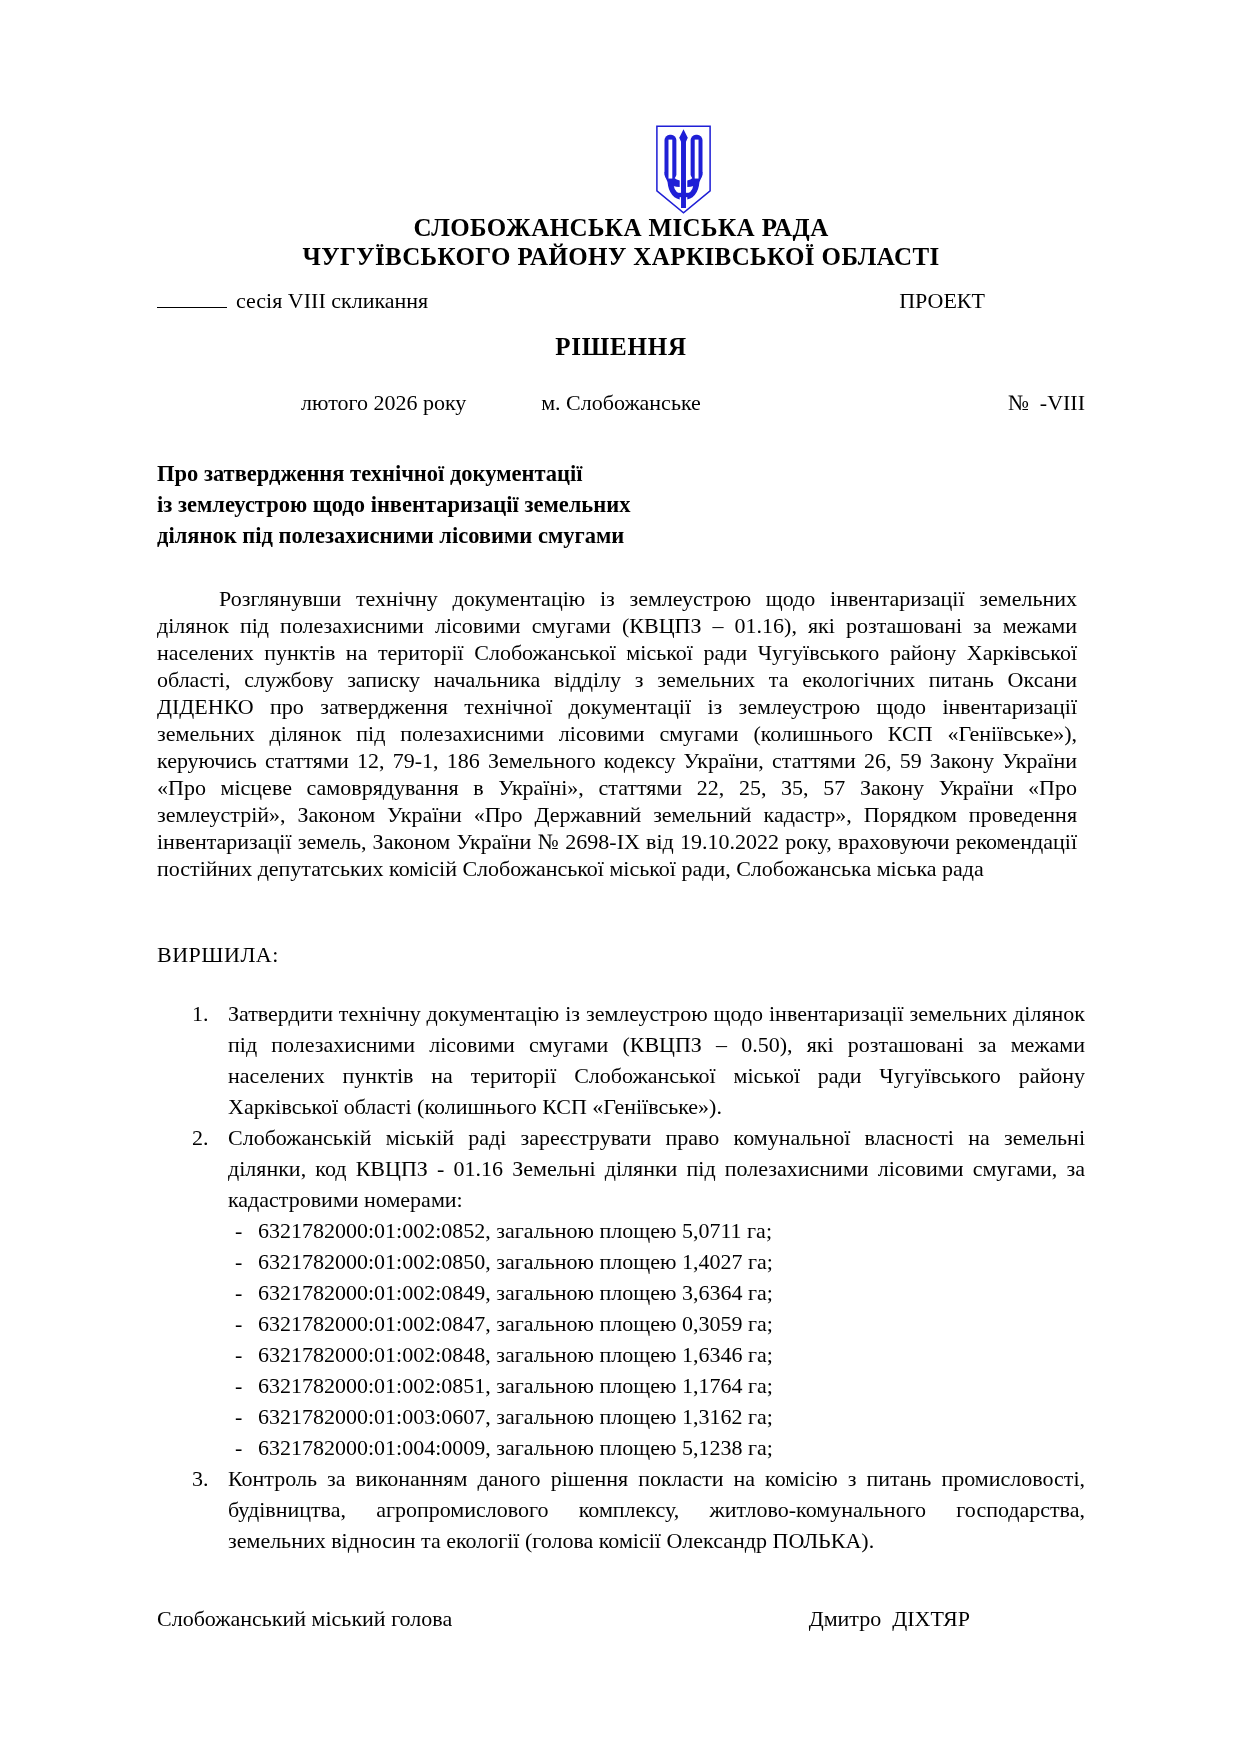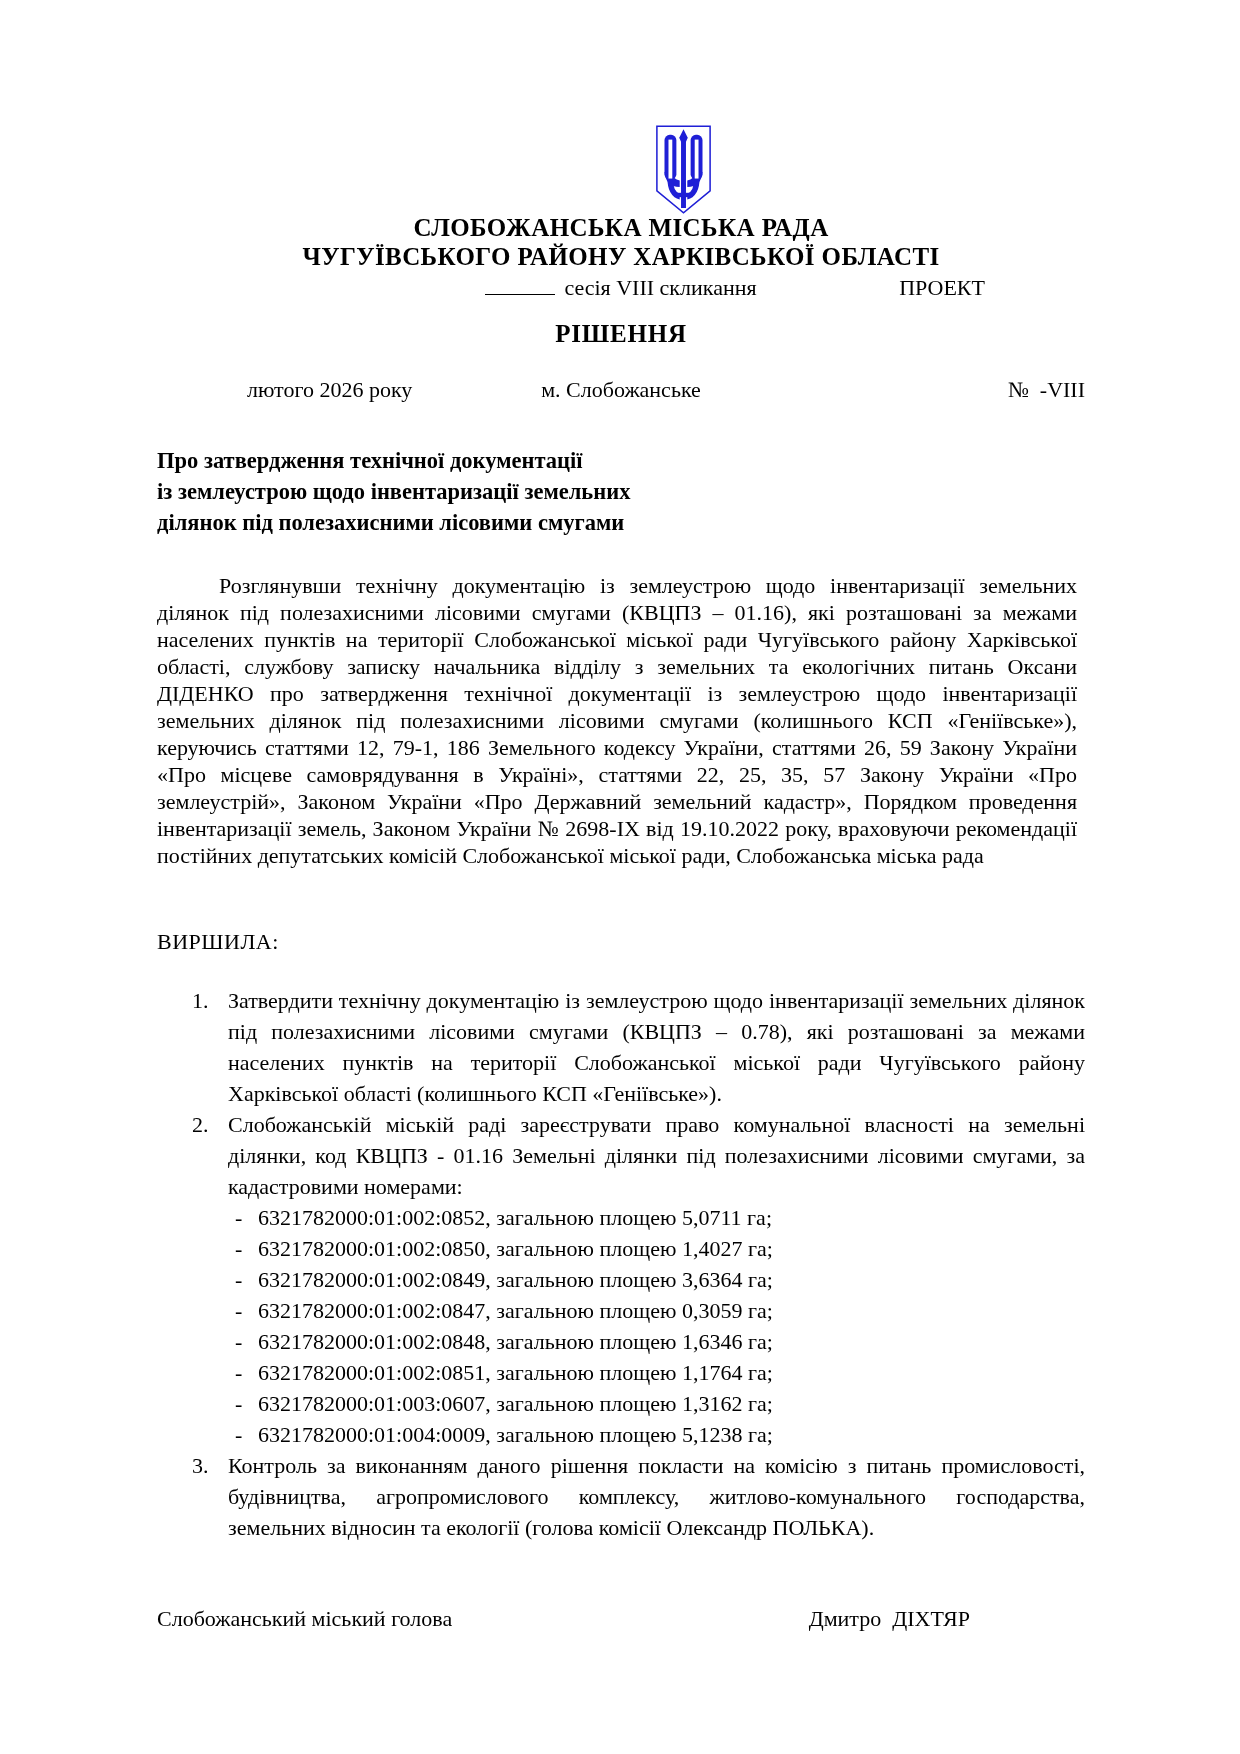--- a/index.html
+++ b/index.html
@@ -14,35 +14,35 @@
     font-size:22px;
     overflow:hidden;
   }
   .emblem-wrap { text-align:center; height:92px; }
   .emblem-wrap svg { transform:translateX(62px); color:#1f1fd6; }
   .org1, .org2 {
     text-align:center; font-weight:bold; font-size:25px; line-height:29px;
     letter-spacing:0.4px;
   }
   .org1 { margin-top:-3px; }
-  .session-row { position:relative; text-align:center; font-size:22px; line-height:30px; margin-top:2px; }
+  .session-row { position:relative; text-align:left; font-size:22px; line-height:30px; margin-top:15px; }
   .blank {
     display:inline-block; width:70px; height:17px;
     border-bottom:1.7px solid #000; margin-right:9px;
   }
   .draft { position:absolute; right:100px; top:0; }
   .doc-type {
     text-align:center; font-weight:bold; font-size:25px; line-height:30px;
     margin-top:16px; letter-spacing:0.8px;
   }
   .meta-row {
     display:grid; grid-template-columns:1fr 1fr 1fr;
     margin-top:26px; line-height:30px; white-space:pre;
   }
-  .meta-date { padding-left:36px; text-align:center; }
+  .meta-date { padding-left:36px; text-align:right; }
   .meta-place { text-align:center; }
   .meta-number { padding-left:105px; text-align:right; }
   .subject { margin-top:40px; font-weight:bold; font-size:22.5px; line-height:31px; }
   .preamble {
     margin:34px 8px 0 0; text-align:justify; text-indent:62px; line-height:27px;
   }
   .resolve { margin-top:58px; line-height:30px; letter-spacing:0.5px; }
   ol.resolution {
     margin:28px 0 0 0; padding:0 0 0 71px;
     list-style:none; counter-reset:res;
@@ -111,21 +111,21 @@
     <div>із землеустрою щодо інвентаризації земельних</div>
     <div>ділянок під полезахисними лісовими смугами</div>
   </div>
 
   <p class="preamble">Розглянувши технічну документацію із землеустрою щодо інвентаризації земельних ділянок під полезахисними лісовими смугами (КВЦПЗ – 01.16), які розташовані за межами населених пунктів на території Слобожанської міської ради Чугуївського району Харківської області, службову записку начальника відділу з земельних та екологічних питань Оксани ДІДЕНКО про затвердження технічної документації із землеустрою щодо інвентаризації земельних ділянок під полезахисними лісовими смугами (колишнього КСП «Геніївське»), керуючись статтями 12, 79-1, 186 Земельного кодексу України, статтями 26, 59 Закону України «Про місцеве самоврядування в Україні», статтями 22, 25, 35, 57 Закону України «Про землеустрій», Законом України «Про Державний земельний кадастр», Порядком проведення інвентаризації земель, Законом України № 2698-IX від 19.10.2022 року, враховуючи рекомендації постійних депутатських комісій Слобожанської міської ради, Слобожанська міська рада</p>
 
   <div class="resolve">ВИРШИЛА:</div>
 
   <ol class="resolution">
     <li>
-      <span>Затвердити технічну документацію із землеустрою щодо інвентаризації земельних ділянок під полезахисними лісовими смугами (КВЦПЗ – 0.78), які розташовані за межами населених пунктів на території Слобожанської міської ради Чугуївського району Харківської області (колишнього КСП «Геніївське»).</span>
+      <span>Затвердити технічну документацію із землеустрою щодо інвентаризації земельних ділянок під полезахисними лісовими смугами (КВЦПЗ – 0.50), які розташовані за межами населених пунктів на території Слобожанської міської ради Чугуївського району Харківської області (колишнього КСП «Геніївське»).</span>
     </li>
     <li>
       <span>Слобожанській міській раді зареєструвати право комунальної власності на земельні ділянки, код КВЦПЗ - 01.16 Земельні ділянки під полезахисними лісовими смугами, за кадастровими номерами:</span>
       <div>
         <div class="parcel"><span>6321782000:01:002:0852</span><span>, загальною площею </span><span>5,0711</span><span> га;</span></div>
         <div class="parcel"><span>6321782000:01:002:0850</span><span>, загальною площею </span><span>1,4027</span><span> га;</span></div>
         <div class="parcel"><span>6321782000:01:002:0849</span><span>, загальною площею </span><span>3,6364</span><span> га;</span></div>
         <div class="parcel"><span>6321782000:01:002:0847</span><span>, загальною площею </span><span>0,3059</span><span> га;</span></div>
         <div class="parcel"><span>6321782000:01:002:0848</span><span>, загальною площею </span><span>1,6346</span><span> га;</span></div>
         <div class="parcel"><span>6321782000:01:002:0851</span><span>, загальною площею </span><span>1,1764</span><span> га;</span></div>

